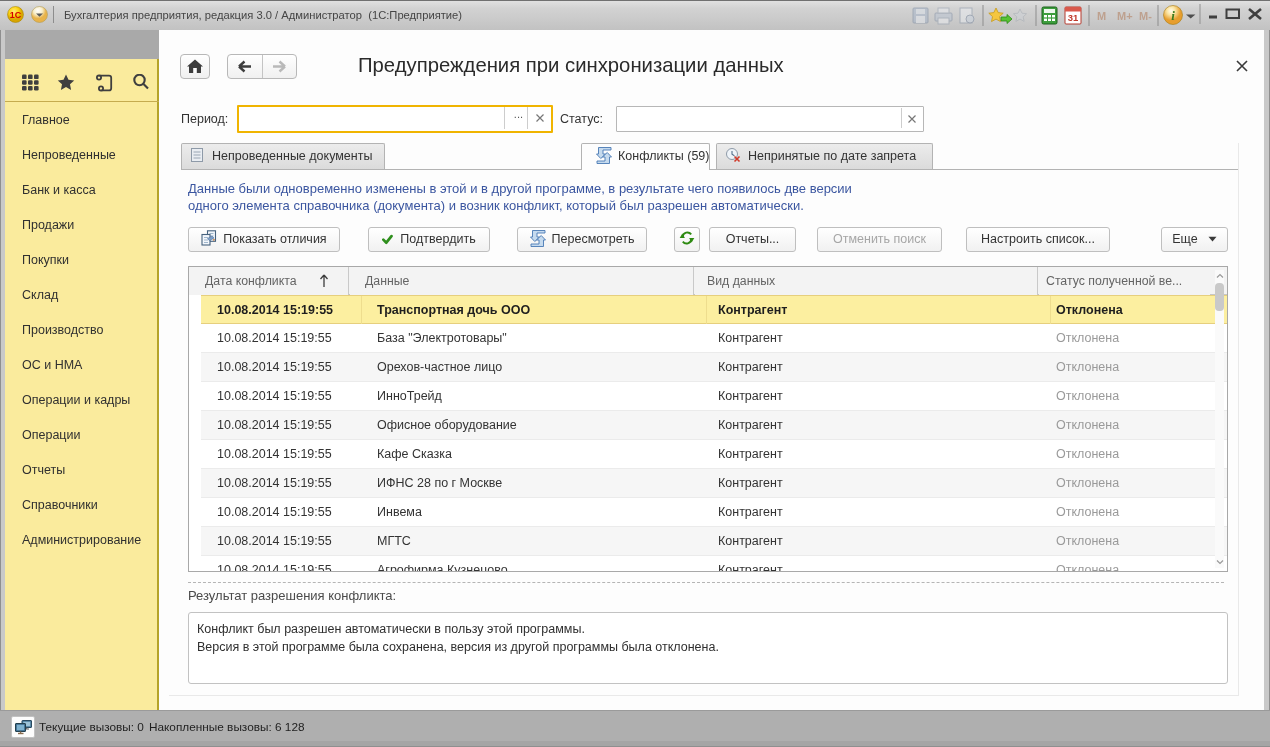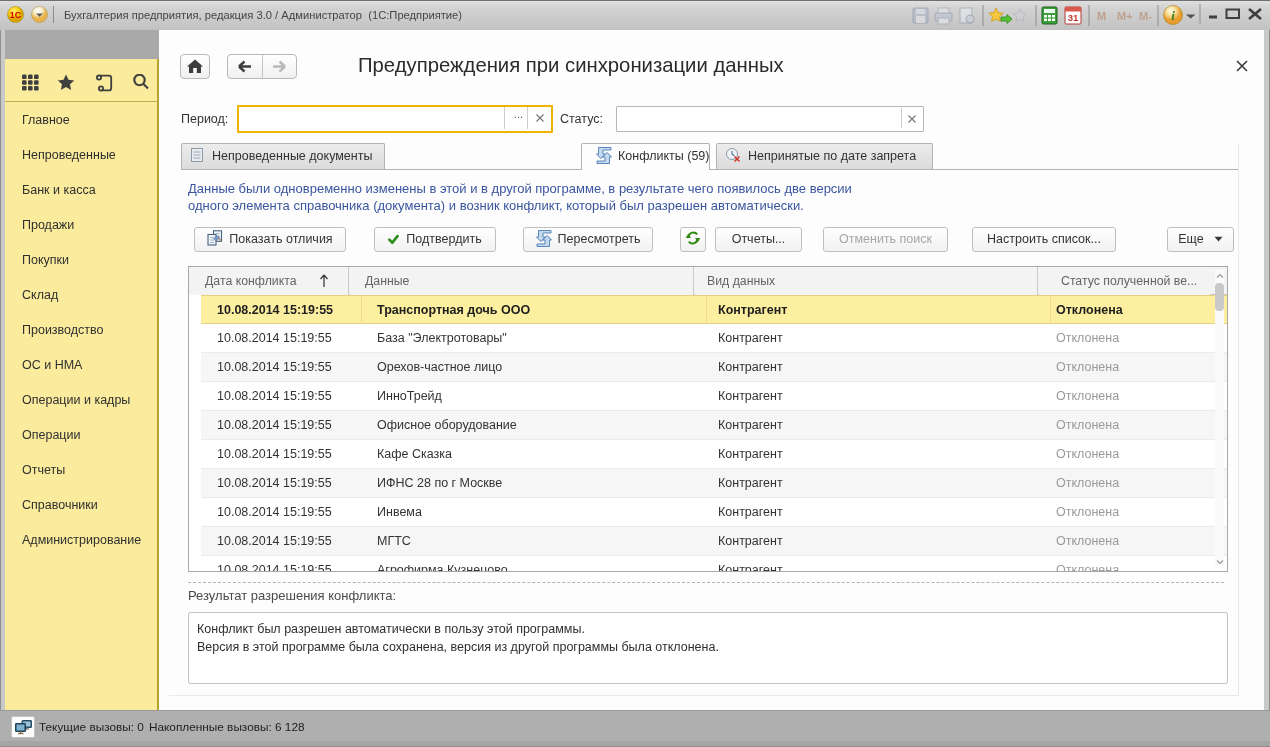--- a/index.html
+++ b/index.html
@@ -29,21 +29,21 @@
 
 
 .field-label { position:absolute; height:18px; line-height:18px; color:#333; }
 
 
 .tab { position:absolute; top:113px; height:26px; border:1px solid #b3b3b3; border-bottom:none; border-radius:2px 2px 0 0; background:linear-gradient(to bottom,#ececec,#dbdbdb); line-height:25px; white-space:nowrap; color:#333;}
 .tab.active { background:#fdfdfd; height:27px; z-index:3; }
 #tabline { position:absolute; left:22px; top:139px; width:1057px; height:1px; background:#b3b3b3; }
 
 
-.btn { position:absolute; top:197px; height:25px; background:linear-gradient(to bottom,#ffffff,#f1f1f1); border:1px solid #bfbfbf; border-radius:3px; line-height:23px; text-align:center; color:#333; white-space:nowrap;margin-left:6px;}
+.btn { position:absolute; top:197px; height:25px; background:linear-gradient(to bottom,#ffffff,#f1f1f1); border:1px solid #bfbfbf; border-radius:3px; line-height:23px; text-align:center; color:#333; white-space:nowrap;}
 .btn.disabled { color:#a6a6a6; }
 
 
 #grid { position:absolute; left:29px; top:236px; width:1040px; height:306px; background:#fff; border:1px solid #a8a8a8; overflow:hidden; }
 .gh { position:absolute; top:0; height:28px; background:#f3f3f3; border-right:1px solid #c9c9c9; line-height:28px; color:#646464; font-size:12.3px; }
 .row { position:absolute; left:12px; width:1106px; height:29px; line-height:29px; }
 .cell { position:absolute; top:0; height:29px; overflow:hidden; white-space:nowrap; }
 .gray { color:#9a9a9a; }
 
 
@@ -325,21 +325,21 @@
     </div>
   </div>
   <div id="grid">
     <div class="abs" style="left:0;top:0;width:1038px;height:28px;background:#f3f3f3;border-bottom:1px solid #c6c6c6"></div>
     <div class="gh" style="left:0;width:160px;padding-left:16px">Дата конфликта</div>
     <svg class="abs" style="left:130px;top:6px" width="10" height="16" viewBox="0 0 10 16">
         <path d="M5 2 v12 M5 2 l-3.5 4 M5 2 l3.5 4" stroke="#3c3c3c" stroke-width="1.3" fill="none"></path>
       </svg>
     <div class="gh" style="left:161px;width:344px;padding-left:15px">Данные</div>
     <div class="gh" style="left:506px;width:343px;padding-left:12px">Вид данных</div>
-    <div class="gh" style="left:850px;width:171px;padding-left:22px;border-right:none">Статус полученной ве...</div>
+    <div class="gh" style="left:850px;width:171px;padding-left:7px;border-right:none">Статус полученной ве...</div>
     <div id="rows-g">
     <div class="row" style="top:28px;background:#fcefa0;border-top:1px solid #e6cf7d;border-bottom:1px solid #e6cf7d;font-weight:bold;color:#1e1e1e">
       <div class="abs" style="left:160px;top:0;width:1px;height:29px;background:#eedd8e"></div>
       <div class="abs" style="left:505px;top:0;width:1px;height:29px;background:#eedd8e"></div>
       <div class="abs" style="left:849px;top:0;width:1px;height:29px;background:#eedd8e"></div>
       <div class="cell" style="left:16px;width:140px">10.08.2014 15:19:55</div>
       <div class="cell" style="left:176px;width:325px">Транспортная дочь ООО</div>
       <div class="cell" style="left:517px;width:328px">Контрагент</div>
       <div class="cell" style="left:855px;width:160px">Отклонена</div>
     </div>

